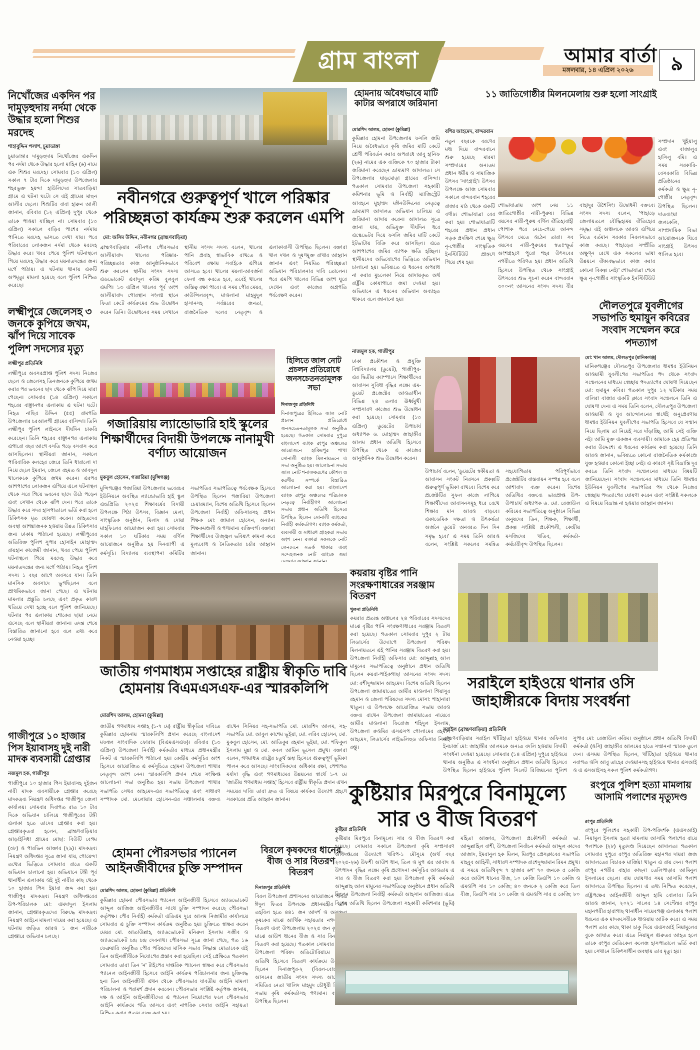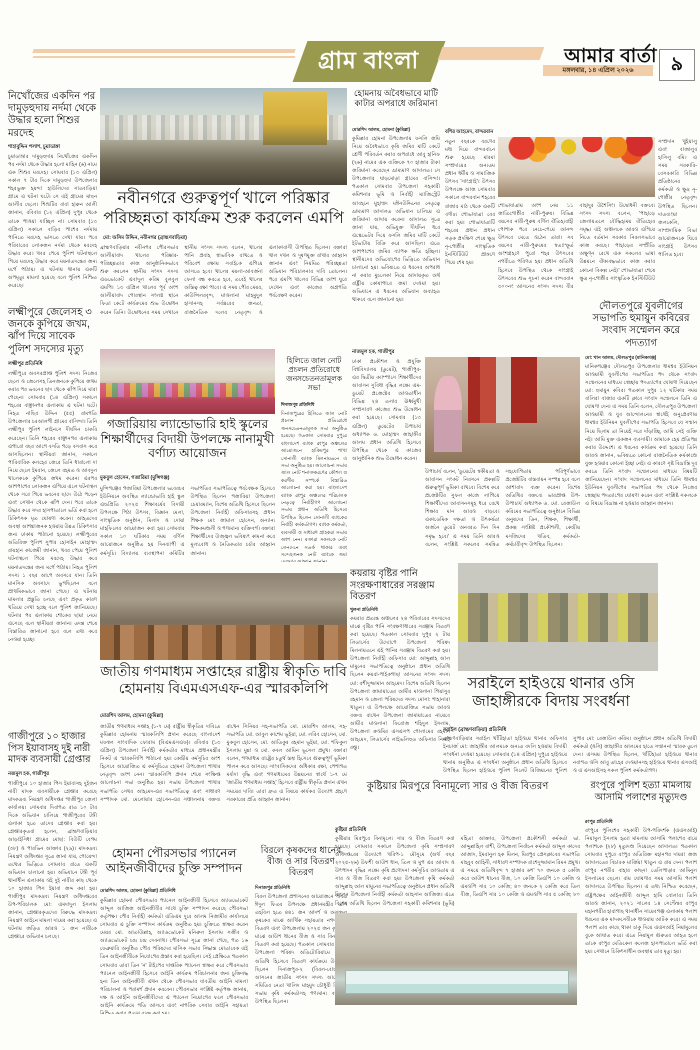--- a/index.html
+++ b/index.html
@@ -11,21 +11,21 @@
   .skew{transform:skewX(-20deg);}
   #banner{background:#9a9a4f;display:flex;align-items:center;justify-content:center;}
   #banner span{transform:skewX(20deg);color:#fff;font-weight:bold;font-size:23px;letter-spacing:1px;}
   #masthead{font-weight:bold;font-size:19px;text-align:right;color:#0d0d0d;letter-spacing:.5px;}
   #masthead .dot{color:#c40000;}
   #datebar{background:#f2cda9;color:#3a2a12;font-size:6.5px;font-weight:bold;
            display:flex;align-items:center;justify-content:center;}
   #pagebox{border:1px solid #8a8a8a;background:#fff;display:flex;align-items:center;justify-content:center;
            font-size:19px;font-weight:bold;color:#111;}
   
-  .hl{font-weight:normal;color:#0e0e0e;line-height:1.22;text-align:center;}
+  .hl{font-weight:bold;color:#0e0e0e;line-height:1.22;text-align:center;}
   .hl.left{text-align:left;}
   .kick{font-weight:bold;color:#111;text-align:center;}
   .by{font-weight:bold;font-size:5px;color:#222;white-space:nowrap;overflow:hidden;}
   .bd{font-size:5.2px;line-height:1.55;text-align:justify;color:#222;overflow:hidden;}
   .cols2{column-count:2;column-gap:6px;}
   .cols3{column-count:3;column-gap:6px;}
   
   .photo{overflow:hidden;background:#c9c9c2;}
   #ph-canal{background:linear-gradient(180deg,#aebfc4 0%,#cdd6d3 22%,#d9dcd2 38%,#a9a694 55%,#6e6854 78%,#4b4437 100%);}
   #ph-canal .excv{position:absolute;right:8%;top:4%;width:26%;height:55%;
@@ -99,20 +99,21 @@
     <div class="excv"></div>
   </div>
   <div class="abs hl" style="left:100px;top:188px;width:247px;font-size:16px;">নবীনগরে গুরুত্বপূর্ণ খালে পরিষ্কার পরিচ্ছন্নতা কার্যক্রম শুরু করলেন এমপি</div>
   <div class="abs by" style="left:103px;top:234px;width:244px;">মো: অসিম উদ্দিন, নবীনগর (ব্রাহ্মণবাড়িয়া)</div>
   <div class="abs bd cols3" style="left:100px;top:243px;width:247px;height:102px;">ব্রাহ্মণবাড়িয়ার নবীনগর পৌরসভার আলীয়াবাদ খালের পরিষ্কার-পরিচ্ছন্নতার কাজ আনুষ্ঠানিকভাবে শুরু করলেন স্থানীয় সংসদ সদস্য এডভোকেট এবাদুল করিম বুলবুল এমপি। ১৩ এপ্রিল খালের পূর্ব অংশ আলীয়াবাদ গোরস্থান সংলগ্ন স্থানে ফিতা কেটে কার্যক্রমের শুভ উদ্বোধন করেন তিনি। উদ্বোধনের সময় সেখানে স্থানীয় সংসদ সদস্য বলেন, খালের পানি প্রবাহ স্বাভাবিক রাখতে ও পরিবেশ রক্ষায় সবাইকে এগিয়ে আসতে হবে। খালের ময়লা-আবর্জনা ফেলা বন্ধ করতে হবে, তবেই খালের অস্তিত্ব রক্ষা পাবে। এ সময় পৌর মেয়র, কাউন্সিলরবৃন্দ, মাওলানা মাহমুদুল হাসানসহ সর্বস্তরের জনতা, রাজনৈতিক দলের নেতৃবৃন্দ ও এলাকাবাসী উপস্থিত ছিলেন। বক্তারা খাল দখল ও দূষণমুক্ত রাখার আহ্বান জানান এবং নিয়মিত পরিচ্ছন্নতা অভিযান পরিচালনার দাবি তোলেন। পরে এমপি খালের বিভিন্ন অংশ ঘুরে দেখেন এবং কাজের অগ্রগতি পর্যবেক্ষণ করেন।</div>
 
   <div class="abs hl" style="left:352px;top:88px;width:88px;font-size:8.5px;">হোমনায় অবৈধভাবে মাটি কাটার অপরাধে জরিমানা</div>
   <div class="abs by" style="left:352px;top:126px;width:88px;font-size:4.6px;">মোরশিদ আলম, হোমনা (কুমিল্লা)</div>
   <div class="abs bd" style="left:352px;top:134px;width:88px;height:176px;">কুমিল্লার হোমনা উপজেলায় ফসলি জমি নিয়ে অবৈধভাবে কৃষি জমির মাটি কেটে শ্রেণী পরিবর্তন করার অপরাধে আবু হানিফ (২৬) নামের এক ব্যক্তিকে ৭০ হাজার টাকা জরিমানা করেছেন ভ্রাম্যমাণ আদালত। সে উপজেলার ঘাড়মোড়া গ্রামের বাসিন্দা। গতকাল সোমবার উপজেলা সহকারী কমিশনার ভূমি ও নির্বাহী ম্যাজিস্ট্রেট আবহনে মুহাম্মদ মঈনউদ্দিনের নেতৃত্বে ভ্রাম্যমাণ আদালত অভিযান চালিয়ে এ জরিমানা আদায় করেন। আদালত সূত্রে জানা যায়, অভিযুক্ত দীর্ঘদিন ধরে এস্কেভেটর দিয়ে ফসলি জমির মাটি কেটে ইটভাটায় বিক্রি করে আসছিল। এতে আশপাশের জমির ব্যাপক ক্ষতি হচ্ছিল। স্থানীয়দের অভিযোগের ভিত্তিতে অভিযান চালানো হয়। ভবিষ্যতে এ ধরনের অপরাধ না করার মুচলেকা নিয়ে আদায়কৃত অর্থ রাষ্ট্রীয় কোষাগারে জমা দেওয়া হয়। অভিযানে এ ধরনের অভিযান অব্যাহত থাকবে বলে জানানো হয়।</div>
 
+  <div class="abs kick" style="left:445px;top:87px;width:252px;font-size:9px;">১১ জাতিগোষ্ঠীর মিলনমেলায় শুরু হলো সাংগ্রাই</div>
   <div class="abs by" style="left:445px;top:128px;width:120px;">বশির আহমেদ, বান্দরবান</div>
   <div id="ph-balloon" class="abs photo" style="left:498px;top:137px;width:157px;height:60px;">
     <div class="bls"></div>
   </div>
   <div class="abs bd" style="left:445px;top:137px;width:50px;height:160px;">নতুন বছরকে বরণের মধ্য দিয়ে বান্দরবানে শুরু হয়েছে মারমা সম্প্রদায়ের অন্যতম প্রধান ধর্মীয় ও সামাজিক উৎসব 'সাংগ্রাই'। উৎসব উপলক্ষে আজ সোমবার সকালে বান্দরবান শহরের রাজার মাঠ থেকে একটি বর্ণাঢ্য শোভাযাত্রা বের করা হয়। শোভাযাত্রাটি শহরের প্রধান প্রধান সড়ক প্রদক্ষিণ শেষে ক্ষুদ্র নৃ-গোষ্ঠীর সাংস্কৃতিক ইনস্টিটিউট প্রাঙ্গণে গিয়ে শেষ হয়।</div>
   <div class="abs bd" style="left:658px;top:137px;width:39px;height:160px;">সম্প্রদান খুইয়ালু এবং বাজালুর হাসিলু বমি। এ সময় সরকারি-বেসরকারি বিভিন্ন প্রতিষ্ঠানের কর্মকর্তা ও ক্ষুদ্র নৃ-গোষ্ঠীর নেতৃবৃন্দ উপস্থিত ছিলেন। দাতব্যংয়া জলকেলি, সাম্প্রদায়িক বিভা আয়োজনকে ঘিরে সাংগ্রাই উৎসব পালিত হবে।</div>
   <div class="abs bd cols2" style="left:498px;top:201px;width:157px;height:96px;">শোভাযাত্রায় অংশ নেয় ১১ জাতিগোষ্ঠীর নারী-পুরুষ। বিভিন্ন বয়সের নারী-পুরুষ বর্ণিল ঐতিহ্যবাহী পোশাক পরে নেচে-গেয়ে আনন্দ উৎসবে মেতে ওঠেন তারা। সব বয়সের নারী-পুরুষের স্বতঃস্ফূর্ত অংশগ্রহণে পুরো শহর উৎসবের নগরীতে পরিণত হয়। প্রধান অতিথি হিসেবে উপস্থিত থেকে সাংগ্রাই উৎসবের শুভ সূচনা করেন বান্দরবান ৩০০নং আসনের সংসদ সদস্য বীর বাহাদুর উশৈসিং। উদ্বোধনী বক্তব্যে সংসদ সদস্য বলেন, 'পাহাড়ে জেলায়তলে বৌদ্ধিহ্যময় ঐতিহ্যের সমৃদ্ধ। এই অঞ্চলকে আরও এগিয়ে নিতে বর্তমান সরকার নিরলসভাবে কাজ করছে। পাহাড়ের সম্প্রীতি অক্ষুণ্ন রেখে এক সকলের ভাষা উন্নয়নে ঐক্যবদ্ধভাবে কাজ করার কোনো বিকল্প নেই।' শোভাযাত্রা শেষে ক্ষুদ্র নৃ-গোষ্ঠীর সাংস্কৃতিক ইনস্টিটিউট মাঠজুড়ে ঐতিহ্যবাহী সাংস্কৃতিক অনুষ্ঠানের আয়োজন করা হয়।</div>
 
   <div class="abs by" style="left:352px;top:348px;width:70px;">নাজমুল হক, গাজীপুর</div>
   <div id="ph-duet" class="abs photo" style="left:425px;top:357px;width:155px;height:106px;">
@@ -156,21 +157,21 @@
   <div class="abs by" style="left:350px;top:606px;width:100px;font-size:4.6px;">খুলনা প্রতিনিধি</div>
   <div class="abs bd" style="left:350px;top:614px;width:100px;height:154px;">কয়রার প্রত্যন্ত অঞ্চলের ২৪ পরিবারের সদস্যদের মাঝে বৃষ্টির পানি সংরক্ষণাধারের সরঞ্জাম বিতরণ করা হয়েছে। গতকাল সোমবার দুপুর ২ টায় লিডার্সের উদ্যোগে উপজেলা পরিষদ মিলনায়তনে এই পানির সরঞ্জাম বিতরণ করা হয়। উপজেলা নির্বাহী অফিসার মো: আব্দুল্লাহ আল মামুনের সভাপতিত্বে অনুষ্ঠানে প্রধান অতিথি ছিলেন কয়রা-পাইকগাছা আসনের সংসদ সদস্য মো: রশীদুজ্জামান আহমেদ। বিশেষ অতিথি ছিলেন উপজেলা জামায়াতের আমীর মাওলানা গিয়াসুর রহমান ও জেলা পরিষদের সদস্য মোসা: শাহানারা খাতুন। এ উপলক্ষে আয়োজিত সভায় আরও বক্তব্য রাখেন উপজেলা জামায়াতের নায়েবে আমীর মাওলানা ফিরোজ শহিদুল ইসলাম, উপজেলা ক্বওমির এসএসপ গোলামের রহমান আহমেদ, লিডার্সের লাইভলিহুড অফিসার নিমাই রপ্তু।</div>
 
   <div id="ph-sarail" class="abs photo" style="left:458px;top:563px;width:200px;height:108px;">
     <div class="row"></div>
   </div>
   <div class="abs hl" style="left:440px;top:674px;width:222px;font-size:15px;">সরাইলে হাইওয়ে থানার ওসি জাহাঙ্গীরকে বিদায় সংবর্ধনা</div>
   <div class="abs by" style="left:443px;top:726px;width:120px;">সরাইল (ব্রাহ্মণবাড়িয়া) প্রতিনিধি</div>
   <div class="abs bd cols2" style="left:443px;top:734px;width:254px;height:44px;">ব্রাহ্মণবাড়িয়ার সরাইল খাঁটিহাতা হাইওয়ে থানার অফিসার ইনচার্জ মো: জাহাঙ্গীর আলমকে অন্যত্র বদলি হওয়ায় বিদায়ী সংবর্ধনা দেওয়া হয়েছে। সোমবার (১৪ এপ্রিল) দুপুরে হাইওয়ে থানায় অনুষ্ঠিত এ সংবর্ধনা অনুষ্ঠানে প্রধান অতিথি হিসেবে উপস্থিত ছিলেন হাইওয়ে পুলিশ সিলেট রিজিয়নের পুলিশ সুপার মো: রেজাউল করিম। অনুষ্ঠানে প্রধান অতিথি বিদায়ী কর্মকর্তা (ওসি) জাহাঙ্গীর আলমের হাতে সম্মাননা স্মারক তুলে দেন। এসময় উপস্থিত ছিলেন, খাঁটিহাতা হাইওয়ে থানার নবাগত ওসি আবু তাহের দেওয়ানসহ হাইওয়ে থানার এসআই ও এ এসআইসহ সকল পুলিশ কর্মকর্তাগণ।</div>
 
-  <div class="abs hl" style="left:335px;top:780px;width:245px;font-size:10px;">কুষ্টিয়ার মিরপুরে বিনামূল্যে সার ও বীজ বিতরণ</div>
+  <div class="abs hl" style="left:335px;top:780px;width:245px;font-size:21px;">কুষ্টিয়ার মিরপুরে বিনামূল্যে সার ও বীজ বিতরণ</div>
   <div class="abs by" style="left:335px;top:826px;width:245px;">কুষ্টিয়া প্রতিনিধি</div>
   <div class="abs bd cols2" style="left:335px;top:834px;width:245px;height:76px;">কুষ্টিয়ার মিরপুরে বিনামূল্যে সার ও বীজ বিতরণ করা হয়েছে। সোমবার সকালে উপজেলা কৃষি সম্প্রসারণ অধিদপ্তরের উদ্যোগে খরিপ-১ মৌসুমে (অর্থ বছর ২০২৫-২৬) উফশী আউশ ধান, তিল ও মুগ এর আবাদ ও উৎপাদন বৃদ্ধির লক্ষ্যে কৃষি প্রণোদনা কর্মসূচির আওতায় এ সার ও বীজ বিতরণ করা হয়। উপজেলা কৃষি কর্মকর্তা আব্দুল্লাহ আল মামুনের সভাপতিত্বে অনুষ্ঠানে প্রধান অতিথি ছিলেন উপজেলা নির্বাহী কর্মকর্তা আহসান আজিজ। এতে বিশেষ অতিথি ছিলেন উপজেলা সহকারী কমিশনার (ভূমি) মহিতা আক্তার, উপজেলা প্রকৌশলী কর্মকর্তা ভা. আব্দুল্লাহিল বাশী, উপজেলা নির্বাচন কর্মকর্তা আব্দুল কাদের আজাদ, ইমরানুল হক মিলন, মিরপুর প্রেসক্লাবের সভাপতি মাহবুব আহিনী, সাধারণ সম্পাদক রাশেদুজ্জামান রিমন প্রমুখ। এ সময়ে অতিথিবৃন্দ ৭ হাজার ৬শ' ৭০ জনকে ৫ কেজি করে আউশ ধানের বীজ, ১০ কেজি ডিএপি ১০ কেজি ও এমওপি সার ১০ কেজি; ৪০ জনকে ২ কেজি করে তিল বীজ, ডিএপি সার ১০ কেজি ও এমওপি সার ৫ কেজি; ৮০ জনকে ৫ কেজি করে মুগ বীজ, ডিএপি সার ১০ কেজি এবং এমওপি সার ৫ কেজি করে বিতরণ করেন।</div>
   <div id="ph-kushtia" class="abs photo" style="left:335px;top:913px;width:242px;height:92px;">
     <div class="banner"></div>
   </div>
 
   <div class="abs hl" style="left:585px;top:779px;width:112px;font-size:9.5px;">রংপুরে পুলিশ হত্যা মামলায় আসামি পলাশের মৃত্যুদণ্ড</div>
   <div class="abs by" style="left:585px;top:818px;width:112px;font-size:4.6px;">রংপুর প্রতিনিধি</div>
   <div class="abs bd" style="left:585px;top:826px;width:112px;height:178px;">রংপুরে পুলিশের সহকারী উপ-পরিদর্শক (এএসআই) নিয়ামুল ইসলাম হত্যা মামলায় আসামি পলাশের রায়ে পলাশকে (২৮) মৃত্যুদণ্ড দিয়েছেন আদালত। গতকাল সোমবার দুপুরে রংপুর অতিরিক্ত মহানগর দায়রা জজ আদালতের বিচারক মার্জিয়া খাতুন এ রায় দেন। পলাশ রংপুর নগরীর বাহার কাছনা তেলিপাড়ার আমিনুল ইসলামের ছেলে। রায় ঘোষণার সময় আসামি পলাশ আদালতে উপস্থিত ছিলেন। এ তথ্য নিশ্চিত করেছেন, রাষ্ট্রপক্ষের আইনজীবী আব্দুল হামি বোলার। তিনি আরও জানান, ২০২১ সালের ১৪ সেপ্টেম্বর রংপুর মহানগরীর হারাগাছ থানাধীন সায়েবগঞ্জ এলাকায় পলাশ ধরনের এক মাদকসেবীকে ধাওয়ায় আটক করে। এ সময় পলাশ তার কাছে থাকা চাকু দিয়ে এএসআই নিয়ামুলের বুকে আঘাত করে। এতে নিয়ামুল গুরুতর আহত হলে তাকে রংপুর মেডিকেল কলেজ হাসপাতালে ভর্তি করা হয়। সেখানে চিকিৎসাধীন অবস্থায় তার মৃত্যু হয়।</div>
 

